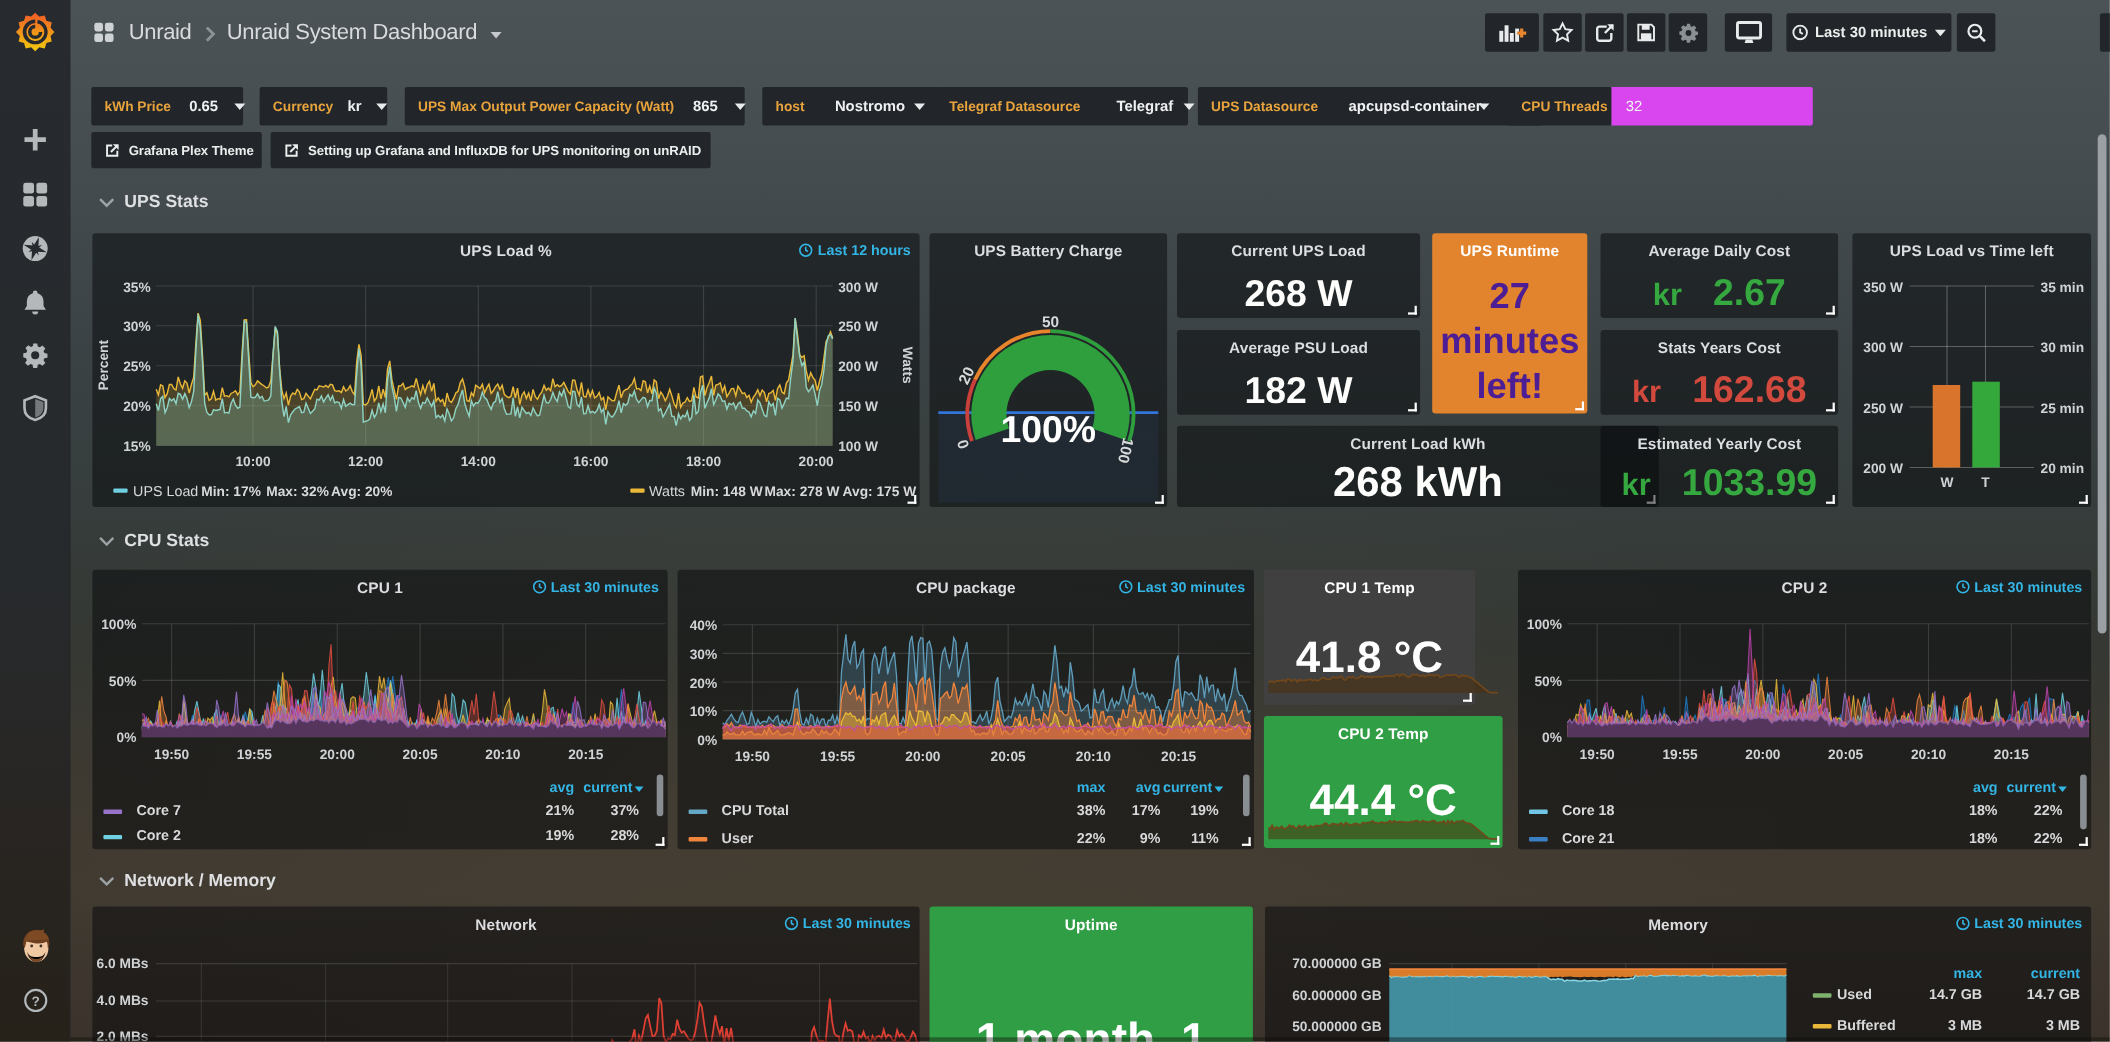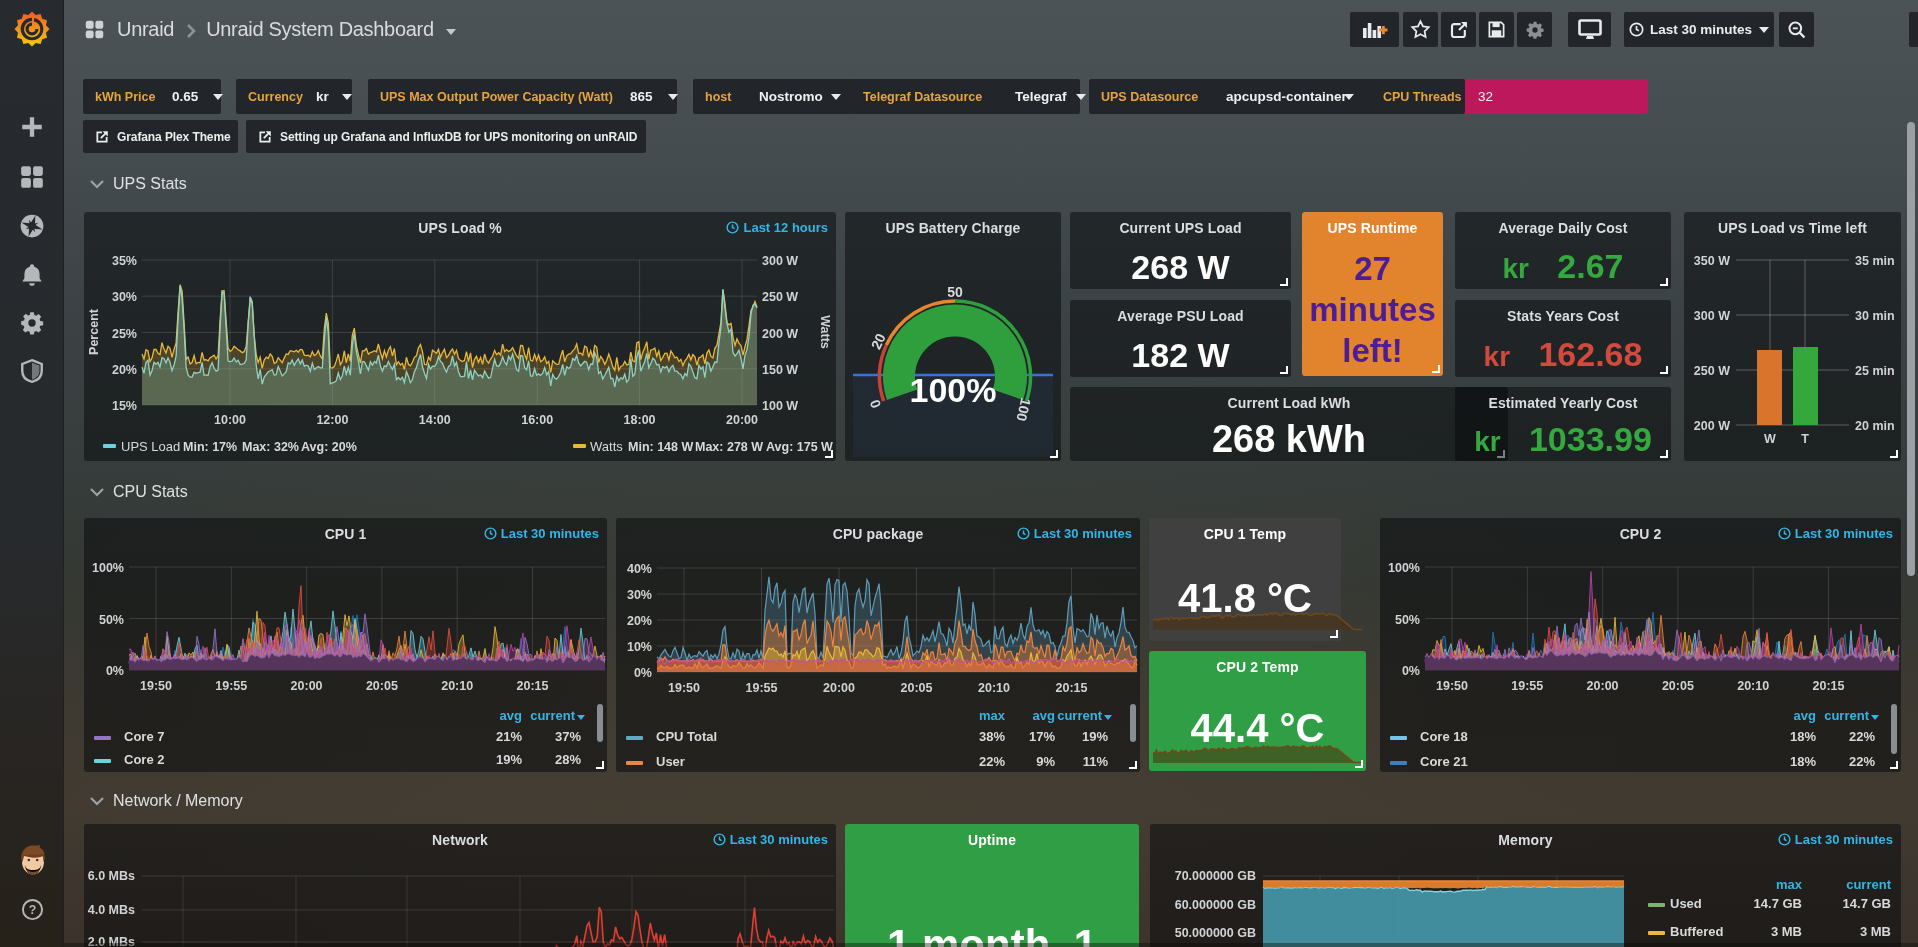--- a/index.html
+++ b/index.html
@@ -13,21 +13,21 @@
 svg text.lgn{font:13px "Liberation Sans";fill:#d8d9da}
 svg text.glab{font:700 14px "Liberation Sans";fill:#d8d9da}
 .sidebar{position:absolute;left:0;top:0;width:64px;height:947px;background:linear-gradient(180deg,#272a2e 0%,#272a2d 55%,#282522 80%,#262119 100%);border-right:1px solid #1e2124}
 .sic{position:absolute;left:19px;width:26px;height:26px}
 .vbox{position:absolute;top:79px;height:35px;background:#22262a;border-radius:2px;display:flex;align-items:center;font-size:14px;font-weight:bold}
 .vlab{color:#e8a33d;padding-left:12px;white-space:nowrap;font-size:12.5px}
 .vval{color:#eff0f1;white-space:nowrap;font-size:13.5px}
 .caret{width:0;height:0;border-left:5px solid transparent;border-right:5px solid transparent;border-top:6px solid #e8eaeb;display:inline-block;margin-left:7px}
 .lbox{position:absolute;top:120px;height:33px;background:#22262a;border-radius:2px;display:flex;align-items:center;font-size:12px;font-weight:bold;color:#eceded;padding:0 12px;gap:8px;white-space:nowrap;letter-spacing:-0.1px}
 .lbox svg{flex-shrink:0}
-.shead{position:absolute;font-size:16px;font-weight:normal;color:#dee0e2;display:flex;align-items:center;gap:9px}
+.shead{position:absolute;font-size:16px;font-weight:bold;color:#dee0e2;display:flex;align-items:center;gap:9px}
 .tbtn{position:absolute;top:12px;height:35px;background:#22262a;border-radius:2px;display:flex;align-items:center;justify-content:center}
 .bigv{position:absolute;left:0;right:0;text-align:center;font-weight:bold;color:#fdfdfc}
 .grv{color:#36a840}.rdv{color:#d2493e}
 .lrow{position:absolute;left:0;right:0;height:20px;font-size:13px;font-weight:bold;color:#d8d9da}
 .lrow i{position:absolute;left:10px;top:7px;width:17px;height:4px;border-radius:1px}
 .lname{position:absolute;left:40px;top:0}
 .lv{position:absolute;top:0;width:70px;text-align:right}
 .lhead{position:absolute;font-size:13px;font-weight:bold;color:#33b5e5;width:70px;text-align:right}
 .dncar{display:inline-block;width:0;height:0;border-left:4px solid transparent;border-right:4px solid transparent;border-top:5px solid #33b5e5;margin-left:2px}
 </style></head><body>
@@ -188,21 +188,21 @@
     <span class="caret" style="position:absolute;left:218px;top:15px"></span>
   </div>
 <div class="vbox" style="left:1089px;width:313px">
     <span class="vlab">UPS Datasource</span>
     <span class="vval" style="position:absolute;left:137px">apcupsd-container</span>
     <span class="caret" style="position:absolute;left:248px;top:15px"></span>
   </div>
 <div class="vbox" style="left:1371px;width:94px">
     <span class="vlab">CPU Threads</span>
   </div>
-<div class="vbox" style="left:1465px;width:183px;background:#be185d;border-radius:0 2px 2px 0">
+<div class="vbox" style="left:1465px;width:183px;background:#d946ef;border-radius:0 2px 2px 0">
     <span class="vval" style="position:absolute;left:13px;font-weight:normal">32</span>
   </div>
 
 <div class="lbox" style="left:83px;width:155px"><svg width="14" height="14" viewBox="0 0 24 24">
       <path d="M12 4H4v16h16v-8" fill="none" stroke="#eceded" stroke-width="3"></path>
       <path d="M13 2h9v9z" fill="#eceded"></path>
       <path d="M19.5 4.5L10 14" stroke="#eceded" stroke-width="3.2"></path>
     </svg>Grafana Plex Theme</div>
 <div class="lbox" style="left:246px;width:400px"><svg width="14" height="14" viewBox="0 0 24 24">
       <path d="M12 4H4v16h16v-8" fill="none" stroke="#eceded" stroke-width="3"></path>

